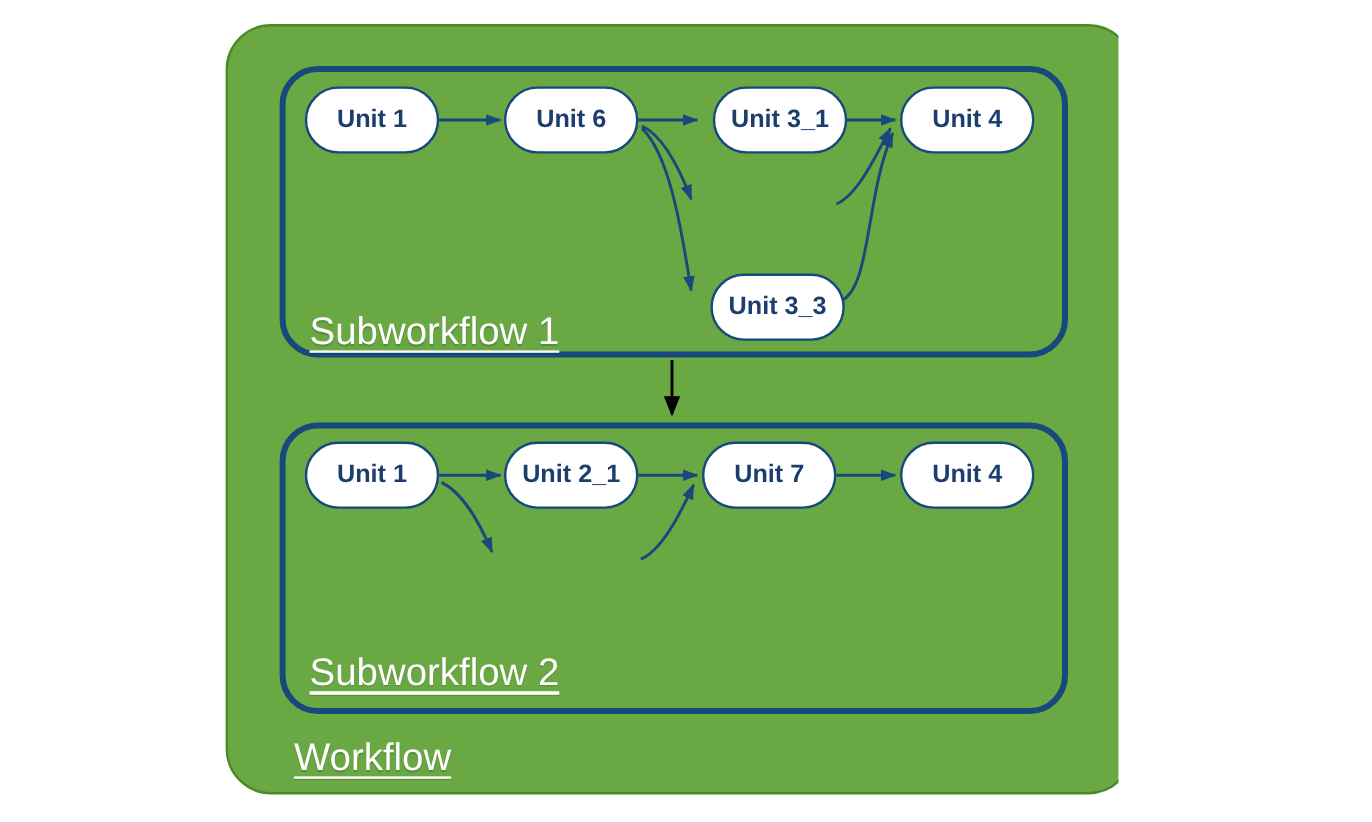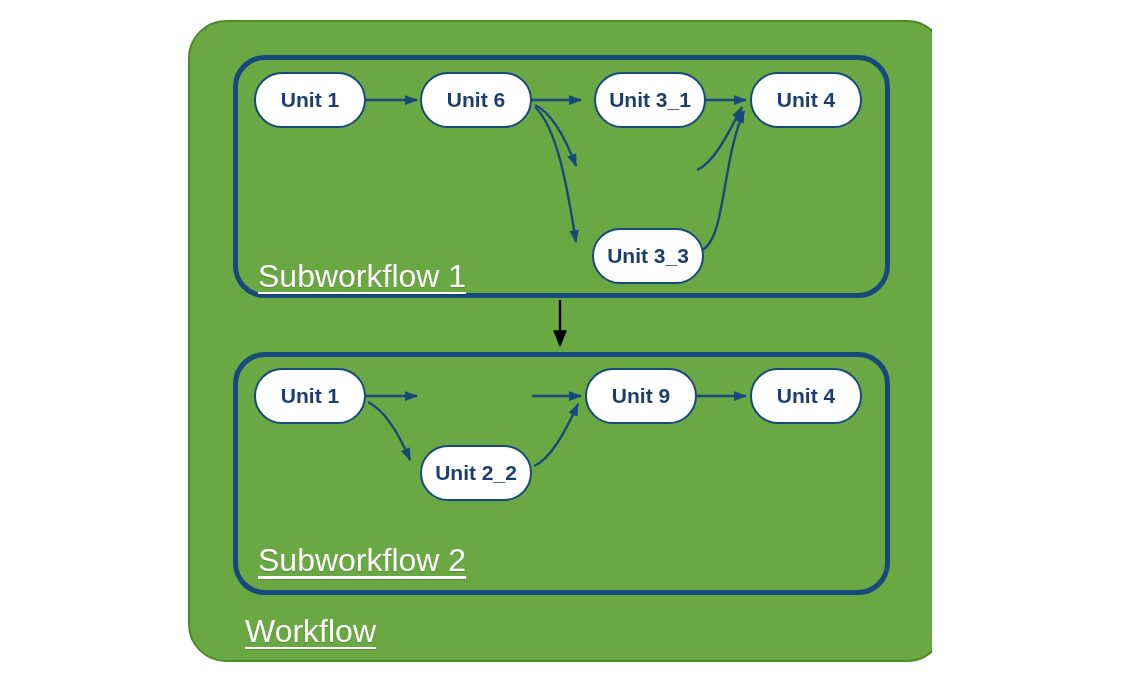--- a/index.html
+++ b/index.html
@@ -123,21 +123,21 @@
     <path class="edge" marker-end="url(#mNavy)" d="M697,396 L746,396"></path>
   </svg>
 
   <div class="node" style="left:254px; top:72px">Unit 1</div>
   <div class="node" style="left:420px; top:72px">Unit 6</div>
   <div class="node" style="left:594px; top:72px">Unit 3_1</div>
   <div class="node" style="left:592px; top:228px">Unit 3_3</div>
   <div class="node" style="left:750px; top:72px">Unit 4</div>
 
   <div class="node" style="left:254px; top:368px">Unit 1</div>
-  <div class="node" style="left:420px; top:445px">Unit 2_2</div>
-  <div class="node" style="left:585px; top:368px">Unit 9</div>
+  <div class="node" style="left:420px; top:368px">Unit 2_1</div>
+  <div class="node" style="left:585px; top:368px">Unit 7</div>
   <div class="node" style="left:750px; top:368px">Unit 4</div>
 
   <div class="group-label label-sw1">Subworkflow 1</div>
   <div class="group-label label-sw2">Subworkflow 2</div>
   <div class="group-label label-workflow">Workflow</div>
 
 </div>
 
 </body></html>

